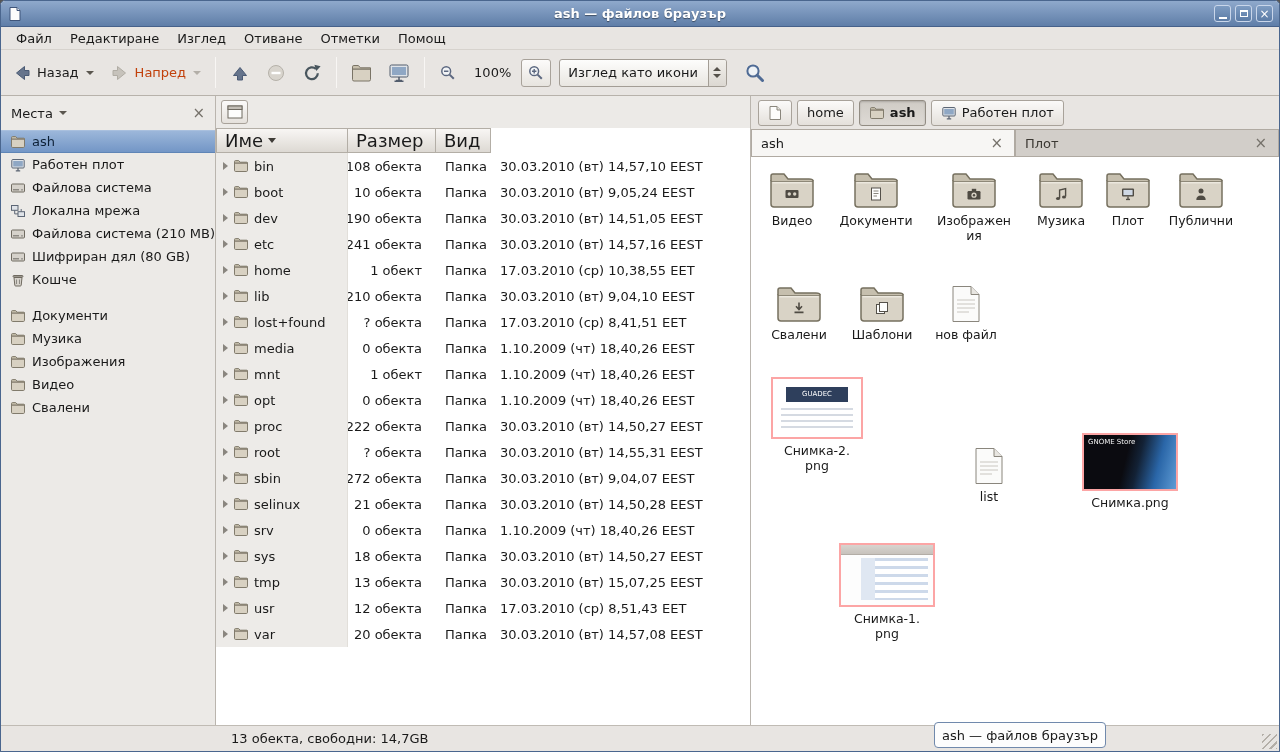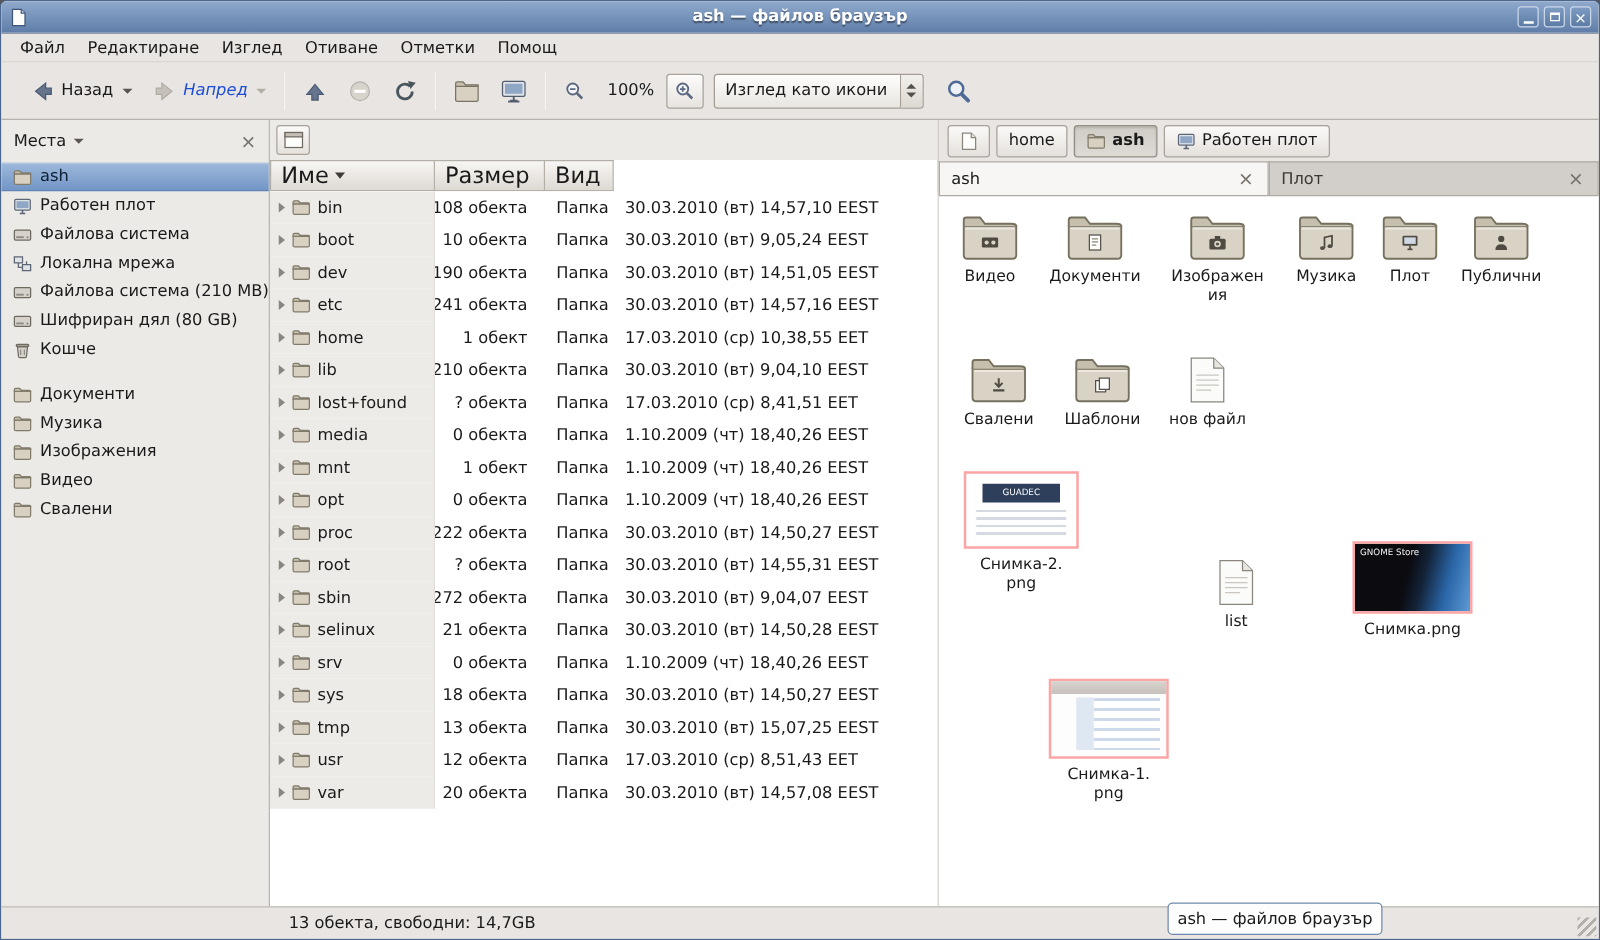--- a/index.html
+++ b/index.html
@@ -15,23 +15,23 @@
   .win-btns { margin-left:auto; display:flex; gap:4px; z-index:1; }
   .wbtn { width:17px; height:17px; border:1px solid #c9d6ea; border-radius:3px; background:linear-gradient(#7e9cc2,#5c7ca6); display:flex; align-items:center; justify-content:center; color:#fff; font-size:12px; line-height:1; }
   .glyph-min { width:8px; height:2px; background:#fff; margin-top:8px; }
   .glyph-max { width:8px; height:7px; border:1px solid #fff; border-top-width:2px; }
 
   
   .menubar { height:23px; background:#e8e5e2; border-bottom:1px solid #d6d2cd; display:flex; align-items:stretch; padding-left:6px; }
   .menu-item { display:flex; align-items:center; padding:0 9px; font-size:13px; }
 
   
-  .toolbar { height:46px; background:#e8e5e2; border-bottom:1px solid #b7b2ab; display:flex; align-items:center; padding:0 16px; gap:2px; }
+  .toolbar { height:46px; background:#e8e5e2; border-bottom:1px solid #b7b2ab; display:flex; align-items:center; padding:0 4px; gap:2px; }
   .tb-btn { display:flex; align-items:center; gap:5px; padding:7px 7px; border-radius:3px; }
-  .tb-btn.disabled { color:#1d4ed8;font-style:italic; }
+  .tb-btn.disabled { color:#c2410c; }
   .ticon { line-height:0; }
   .dd-arrow { width:0; height:0; border-left:4px solid transparent; border-right:4px solid transparent; border-top:4px solid #5a564f; margin-left:2px; }
   .tb-btn.disabled .dd-arrow { border-top-color:#b3afa8; }
   .tb-sep { width:1px; align-self:stretch; margin:7px 5px; background:#c8c3bd; border-right:1px solid #f8f6f4; }
   .zoom-level { padding:0 8px; }
   .tb-btn.framed { border:1px solid #a8a29a; background:linear-gradient(#fcfbfa,#e7e4df); padding:4px 5px; }
   .combo { display:flex; align-items:center; height:28px; border:1px solid #a39d95; border-radius:3px; background:linear-gradient(#fdfdfc,#e9e6e1); margin-left:6px; }
   .combo-label { padding:0 10px 0 8px; white-space:nowrap; }
   .combo-spin { align-self:stretch; width:18px; border-left:1px solid #a39d95; display:flex; flex-direction:column; align-items:center; justify-content:center; gap:3px; background:linear-gradient(#f2f0ec,#dcd8d2); border-radius:0 2px 2px 0; }
   .spin-up { width:0; height:0; border-left:4px solid transparent; border-right:4px solid transparent; border-bottom:4px solid #55514a; }

